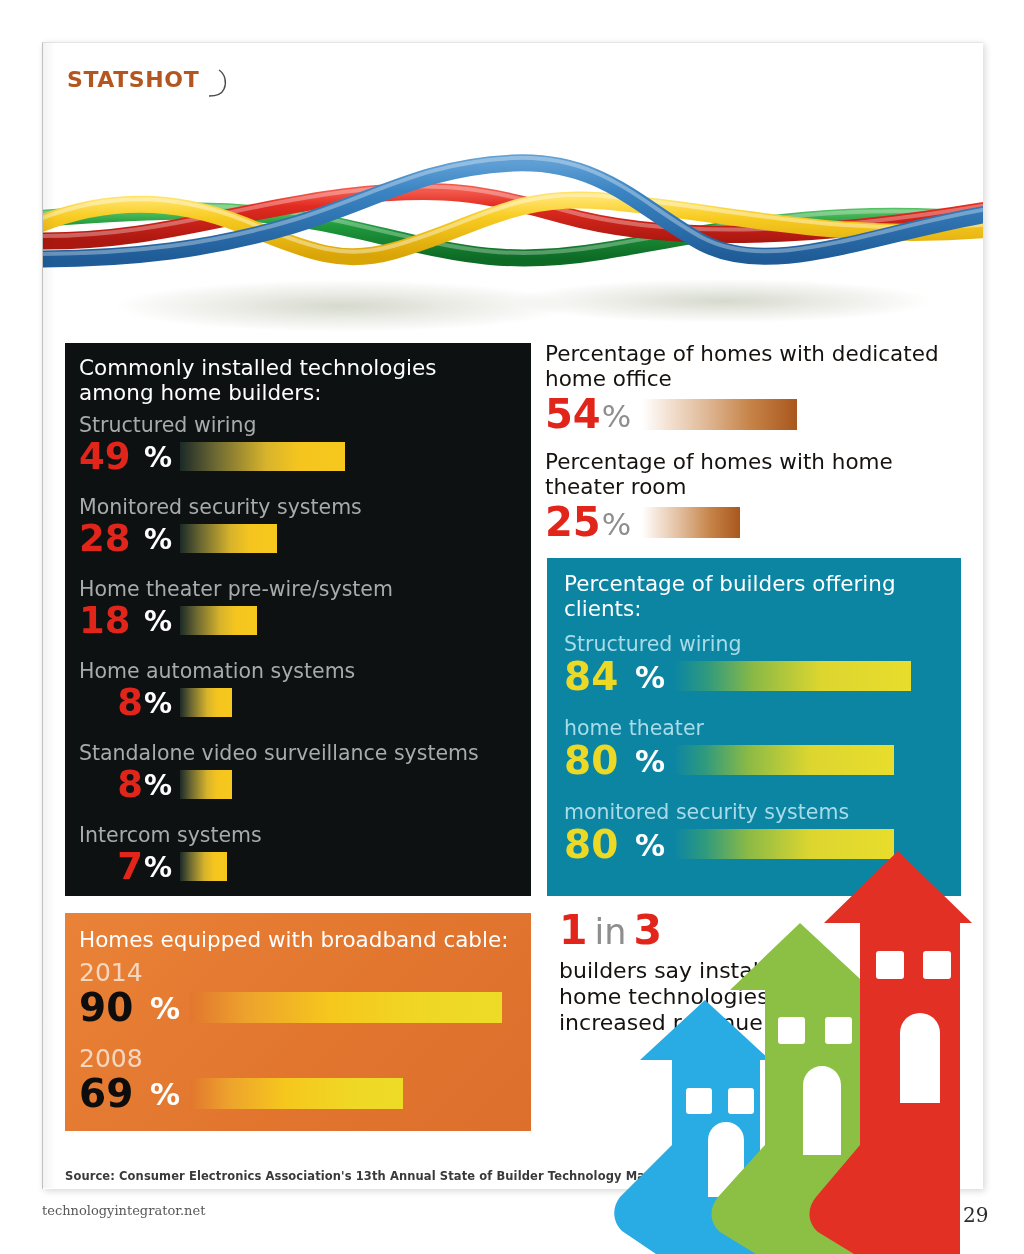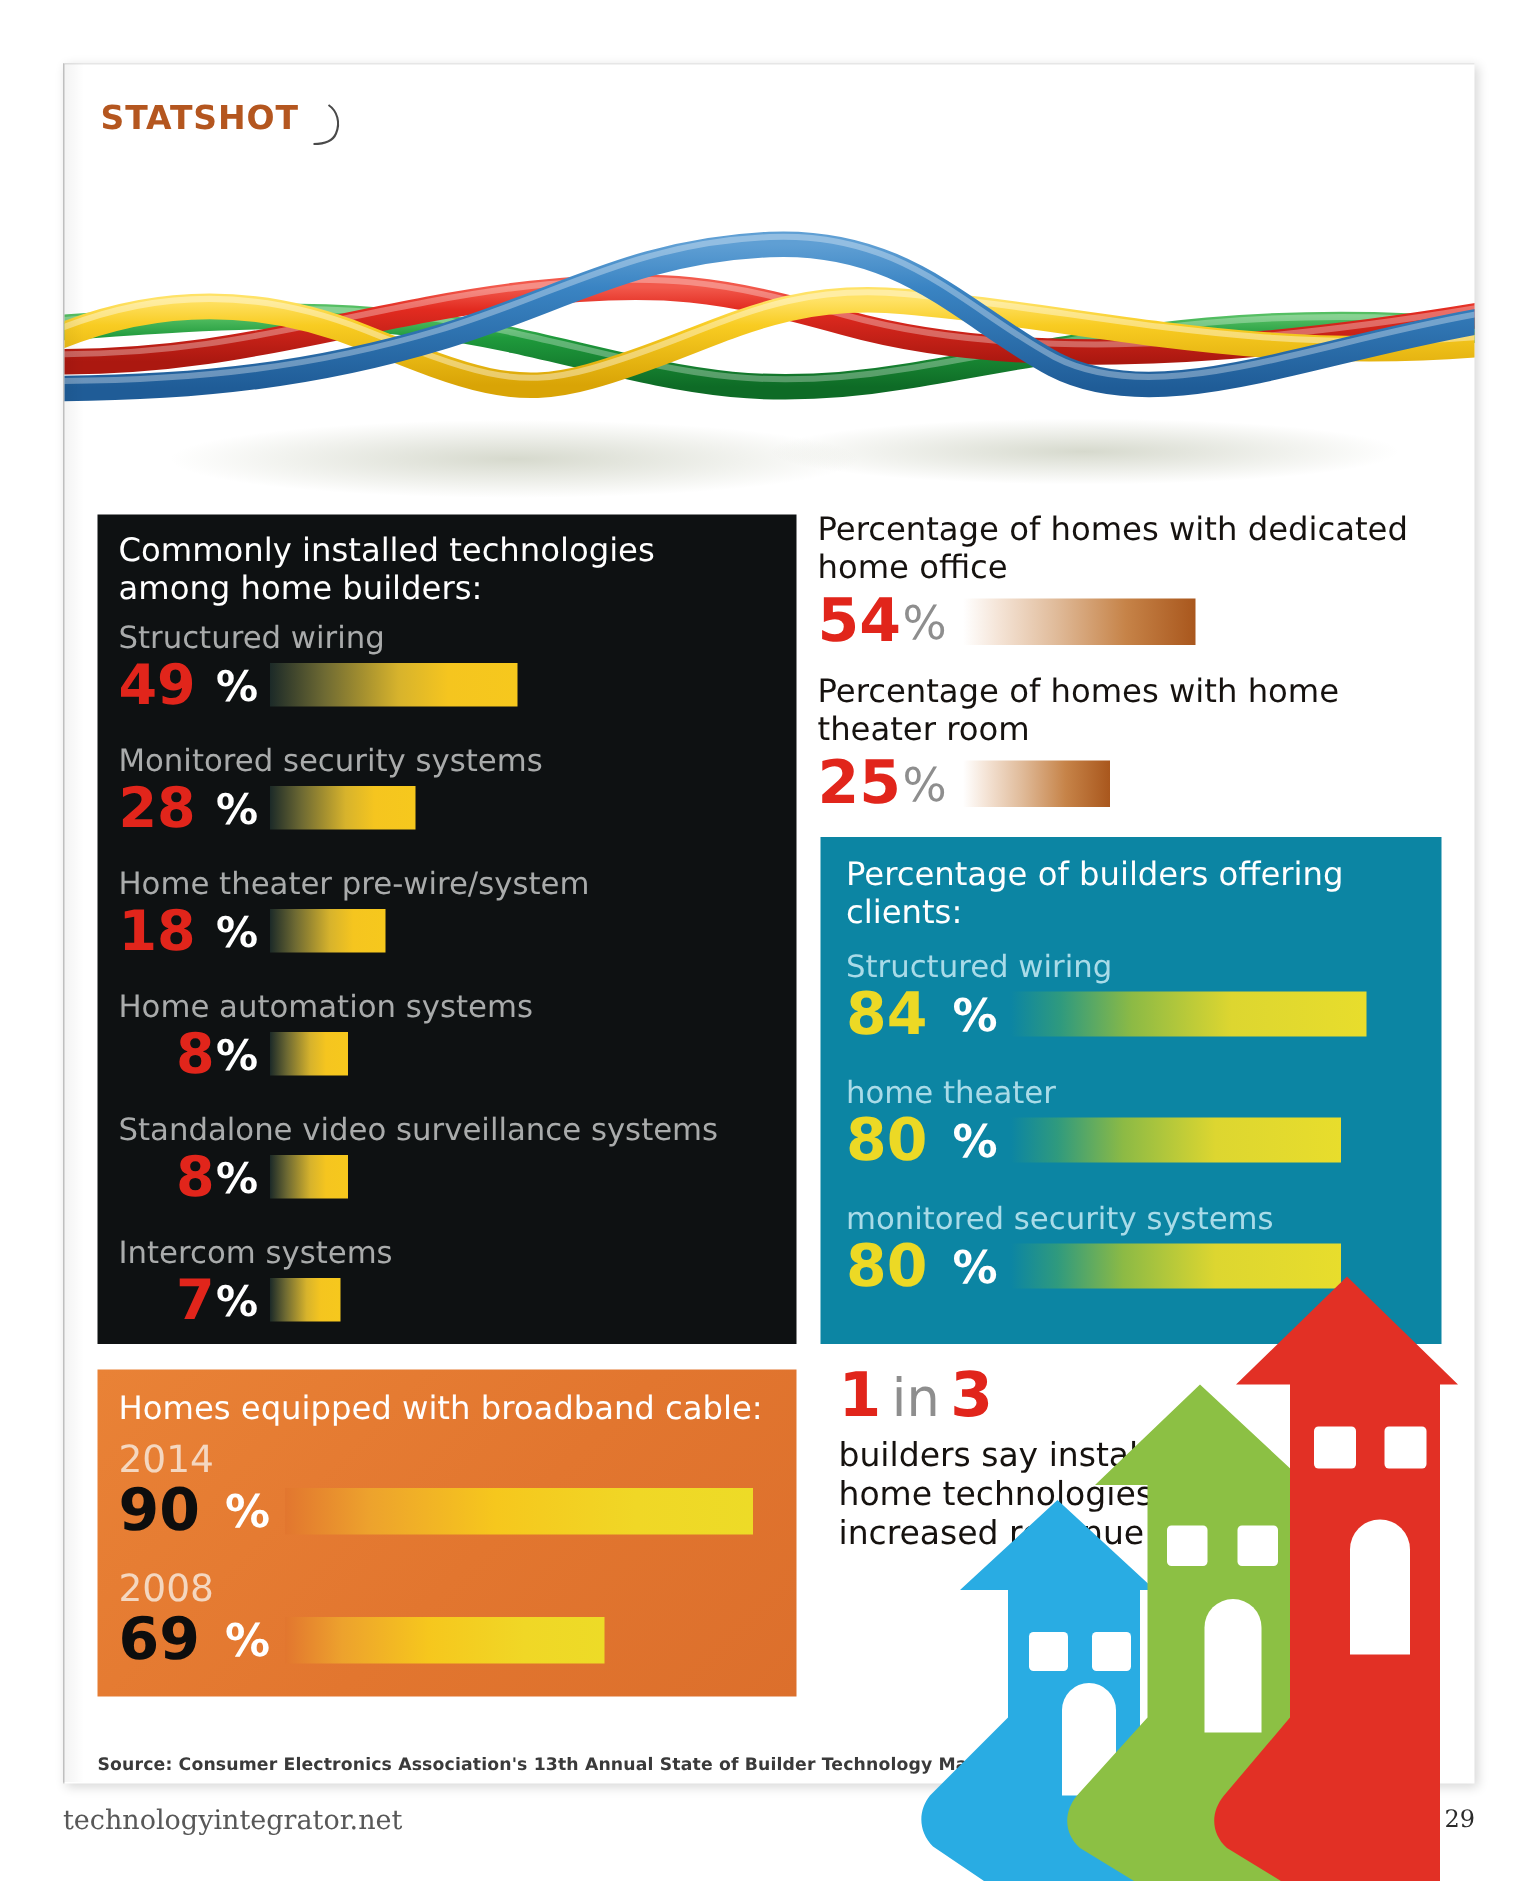--- a/index.html
+++ b/index.html
@@ -304,30 +304,30 @@
     color: #3a3a3a;
     letter-spacing: 0.1px;
   }
 
   
   #site-footer {
     position: absolute;
     left: 42px;
     top: 1203px;
     font-family: "DejaVu Serif", "Liberation Serif", serif;
-    font-size: 18px;
+    font-size: 13px;
     color: #585858;
     text-align: center;
   }
   #page-number {
     position: absolute;
     left: 963px;
     top: 1203px;
     font-family: "DejaVu Serif", "Liberation Serif", serif;
-    font-size: 16px;
+    font-size: 20px;
     color: #2b2b2b;
   }
 </style>
 </head>
 <body>
 
 <div id="page-sheet">
 
   <div id="statshot-header">
     <span id="statshot-title">STATSHOT</span>

